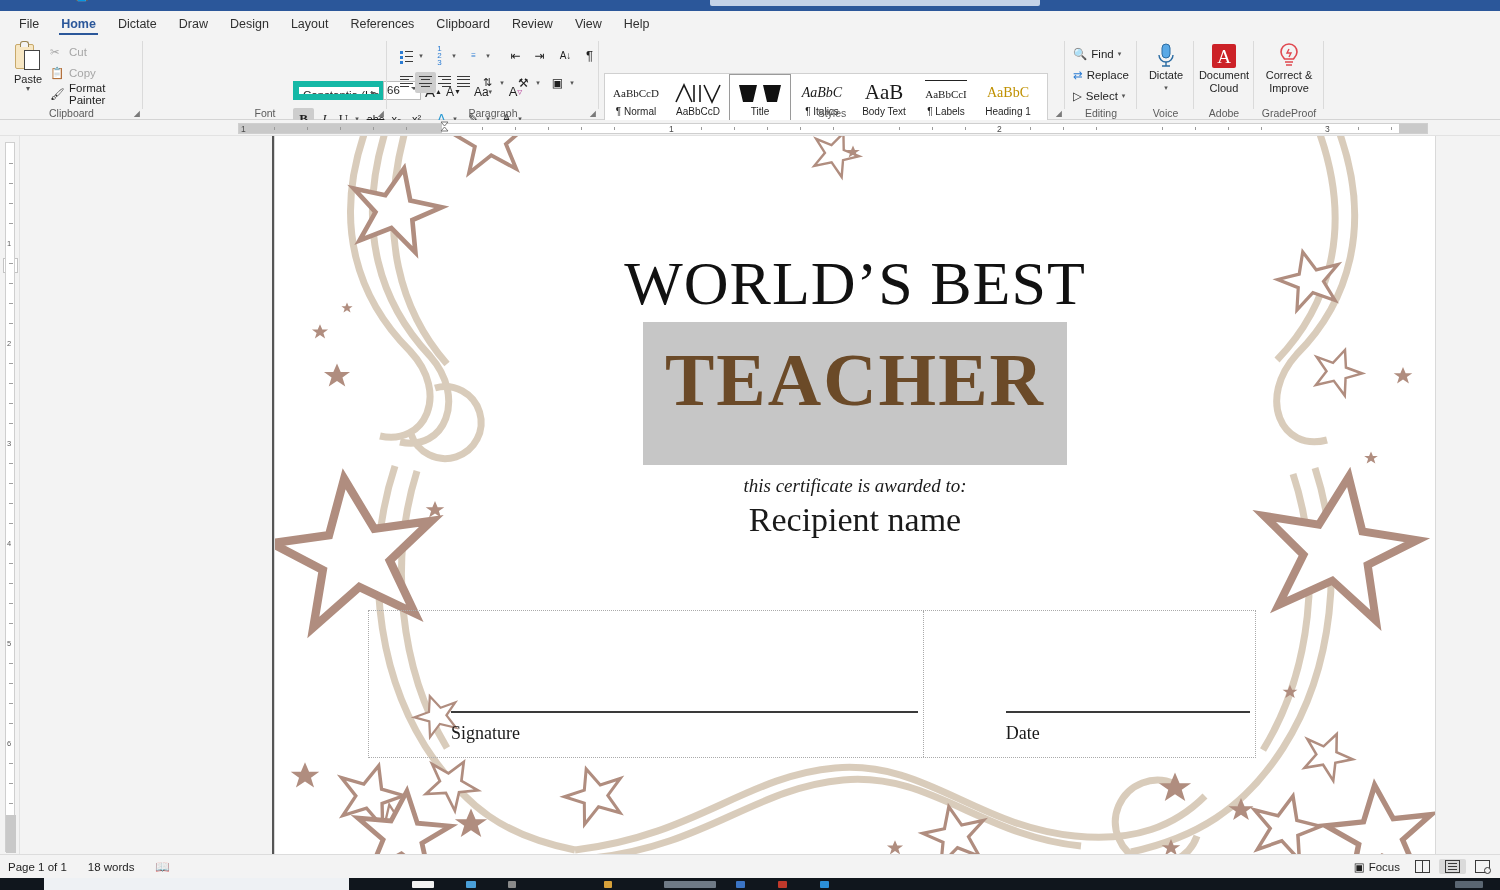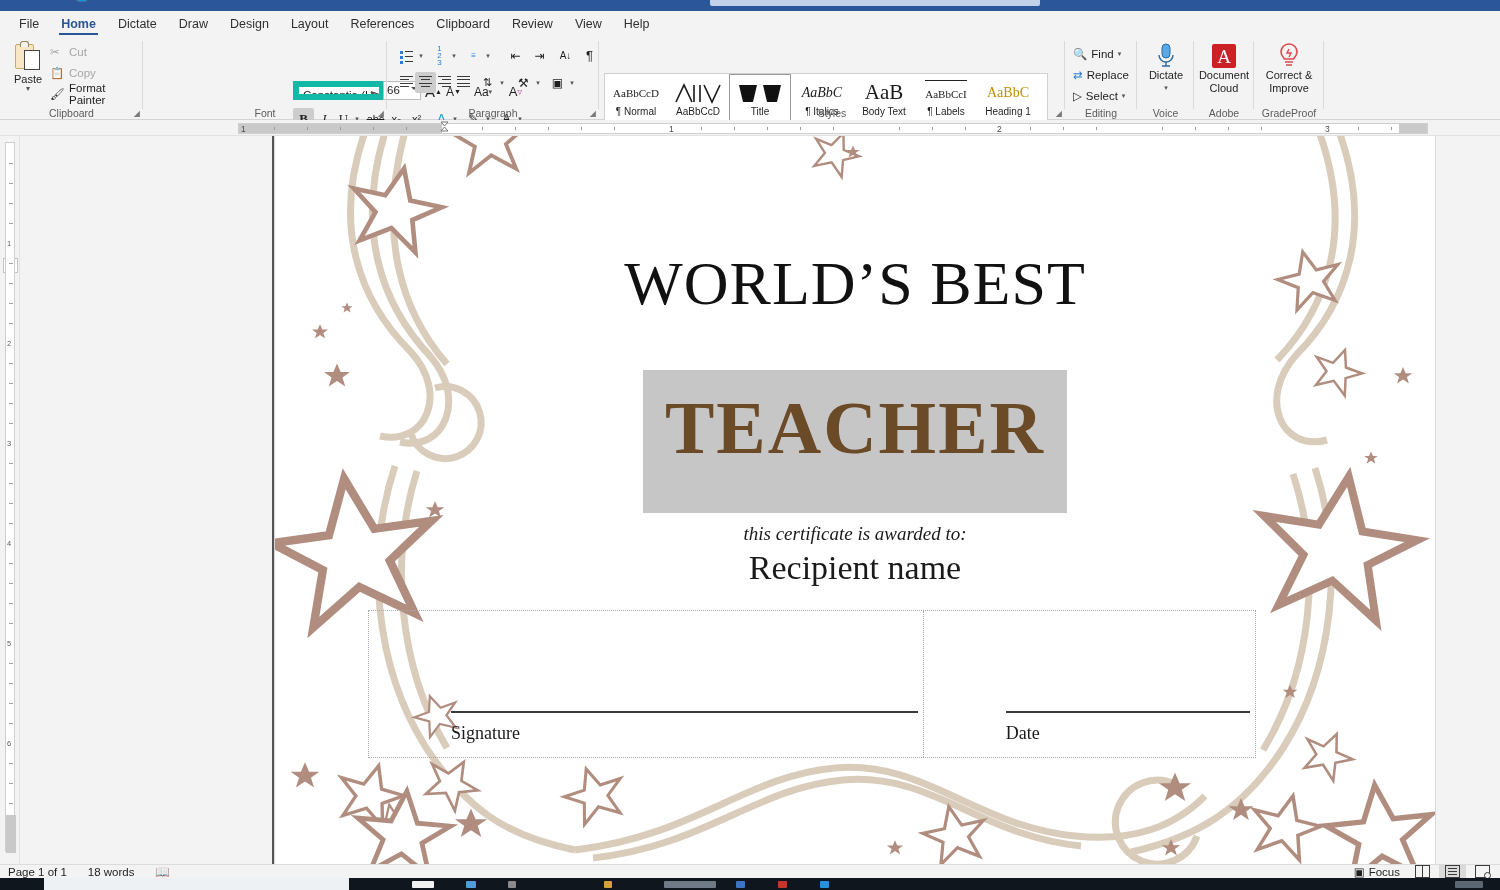--- a/index.html
+++ b/index.html
@@ -239,21 +239,21 @@
     position: absolute; left: 82px; right: 5px; bottom: 44px;
     height: 2px; background: #3a3a3a;
   }
   .siglabel {
     position: absolute; left: 82px; bottom: 13px;
     font-family: "Liberation Serif", serif; font-size: 18px; color: #1a1a1a;
   }
 
   
   .statusbar {
-    position: absolute; bottom: 12px; left: 0; width: 1500px; height: 14px;
+    position: absolute; bottom: 12px; left: 0; width: 1500px; height: 24px;
     background: #f3f3f3; border-top: 1px solid #dcdcdc;
     display: flex; align-items: center; font-size: 11.5px; color: #1f1f1f;
   }
   .sb-left { display: flex; align-items: center; gap: 21px; padding-left: 8px; }
   .sb-right {
     margin-left: auto; display: flex; align-items: center; gap: 3px; padding-right: 4px;
   }
   .sb-btn {
     display: flex; align-items: center; gap: 4px; padding: 1px 6px;
     cursor: default; border-radius: 2px;
@@ -745,21 +745,21 @@
         <use href="#star5" transform="translate(900,652) scale(0.52)"></use>
         <use href="#star5" transform="translate(896,712) scale(0.30)"></use>
         <use href="#star5" transform="translate(620,712) scale(0.26)"></use>
         <use href="#star5" transform="translate(1015,556) scale(0.24)"></use>
       </g>
     </svg>
 
     <div class="cert-body">
       <div class="line-worlds">WORLD’S BEST</div>
       <div class="line-teacher-wrap">
-        <span class="line-teacher" style="color:#6b4a28;background:#c6c6c6;margin-top:48px;">TEACHER</span>
+        <span class="line-teacher" style="color:#6b4a28;background:#c6c6c6;">TEACHER</span>
       </div>
       <div class="awarded">this certificate is awarded to:</div>
       <div class="recipient">Recipient name</div>
     </div>
 
     <div class="sigtable">
       <div class="sigcell left">
         <div class="sigrule"></div>
         <div class="siglabel">Signature</div>
       </div>

